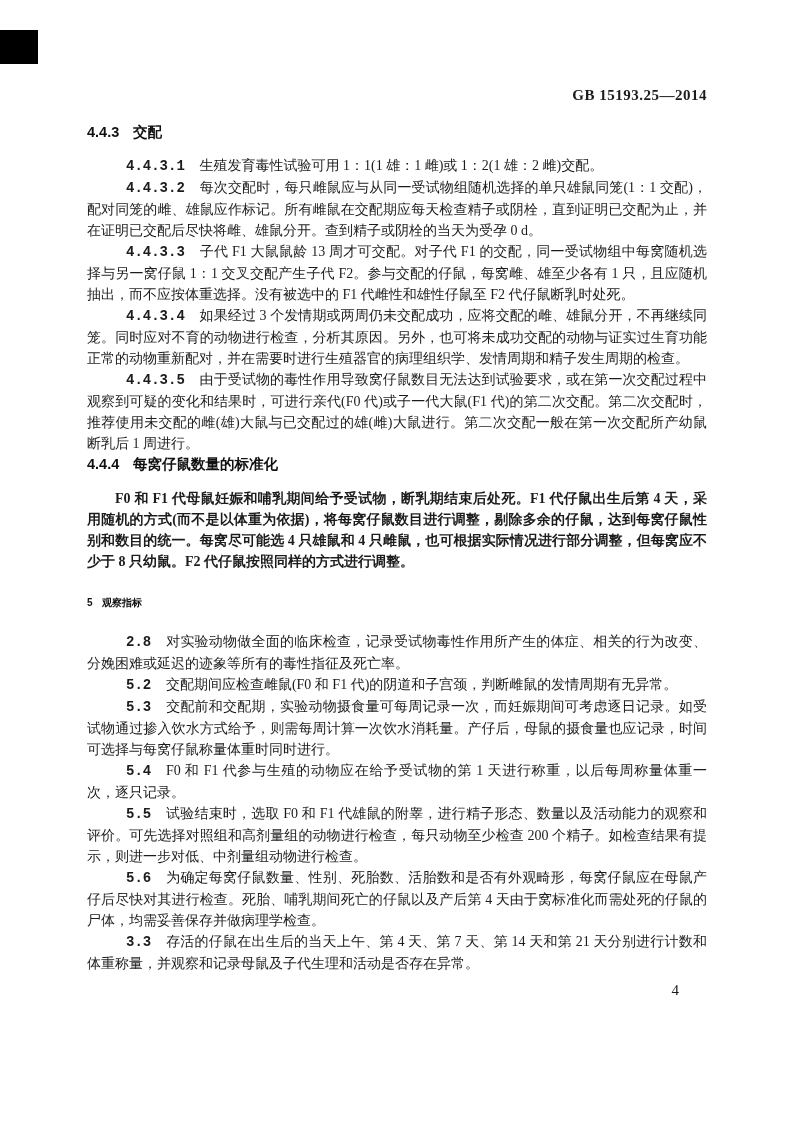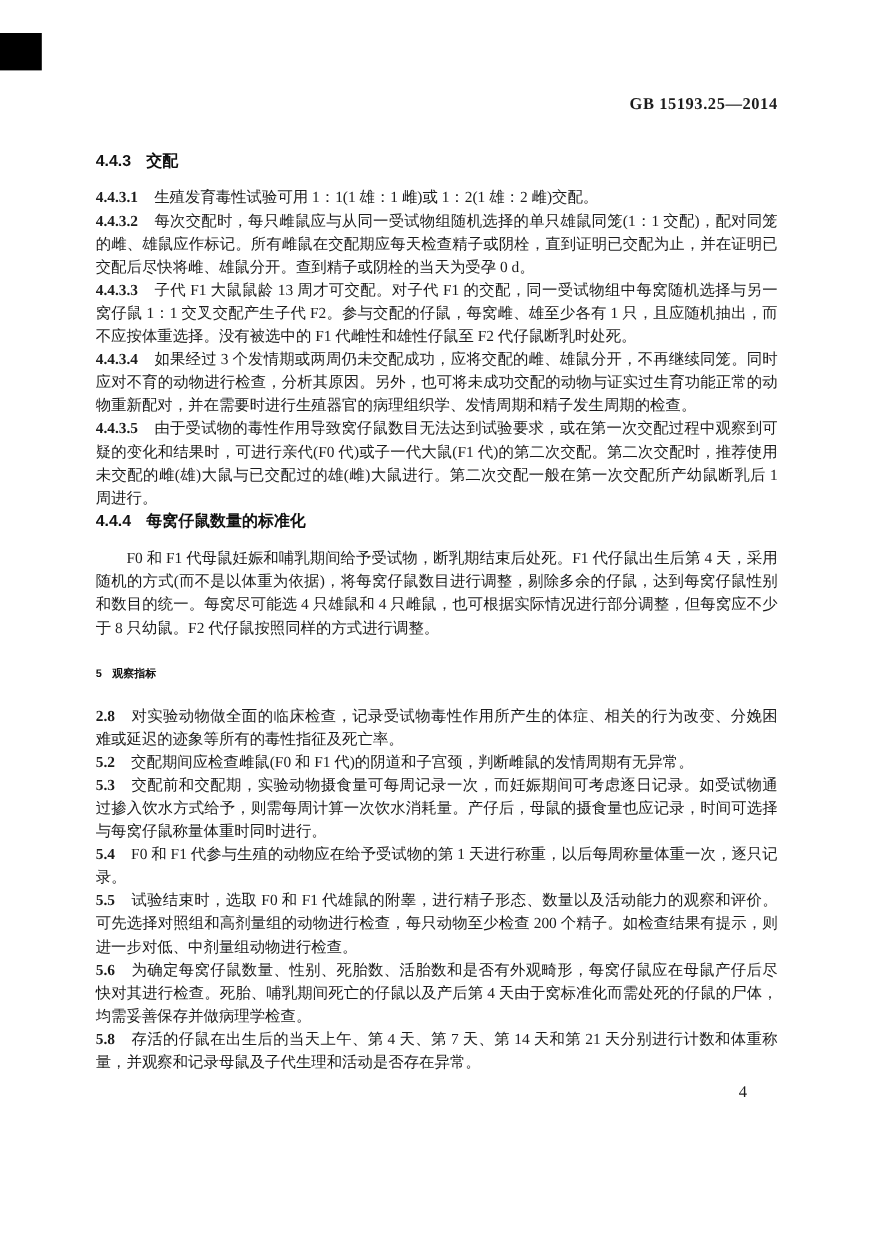--- a/index.html
+++ b/index.html
@@ -48,39 +48,40 @@
     font-weight:700;
     font-size:14.5px;
     line-height:19px;
     margin:0;
     color:#111111;
   }
   .h .hnum{
     font-family:"Liberation Sans","DejaVu Sans",sans-serif;
     margin-right:0.95em;
   }
-  .h443{margin:34px 0 13px 0;}
+  .h443{margin:19px 0 13px 0;}
   .h444{margin:1px 0 14px 0;}
   .h5{margin:21px 0 19px 0;font-size:10px;}
   .clause, .para{
     margin:0;
     font-size:14px;
     line-height:21px;
     text-align:justify;
     text-justify:inter-ideograph;
     color:#1c1c1c;
   }
   .cnum{
-    font-family:Liberation Serif, serif;
+    font-family:Liberation Mono, monospace;
     font-weight:700;
     margin-right:1.05em;
     white-space:nowrap;
+    margin-left:39px;
   }
   .para.indent .ptext{display:inline;}
-  .para.indent{text-indent:2em;}
+  .para.indent{text-indent:2em;font-weight:bold;}
   .pageno{
     margin-top:7px;
     padding-right:28px;
     text-align:right;
     font-size:15px;
     line-height:18px;
     color:#1c1c1c;
   }
 </style>
 </head>
@@ -119,18 +120,18 @@
 
     <p class="clause"><span class="cnum">5.3</span><span class="ctext">交配前和交配期，实验动物摄食量可每周记录一次，而妊娠期间可考虑逐日记录。如受试物通过掺入饮水方式给予，则需每周计算一次饮水消耗量。产仔后，母鼠的摄食量也应记录，时间可选择与每窝仔鼠称量体重时同时进行。</span></p>
 
     <p class="clause"><span class="cnum">5.4</span><span class="ctext">F0 和 F1 代参与生殖的动物应在给予受试物的第 1 天进行称重，以后每周称量体重一次，逐只记录。</span></p>
 
     <p class="clause"><span class="cnum">5.5</span><span class="ctext">试验结束时，选取 F0 和 F1 代雄鼠的附睾，进行精子形态、数量以及活动能力的观察和评价。可先选择对照组和高剂量组的动物进行检查，每只动物至少检查 200 个精子。如检查结果有提示，则进一步对低、中剂量组动物进行检查。</span></p>
 
     <p class="clause"><span class="cnum">5.6</span><span class="ctext">为确定每窝仔鼠数量、性别、死胎数、活胎数和是否有外观畸形，每窝仔鼠应在母鼠产仔后尽快对其进行检查。死胎、哺乳期间死亡的仔鼠以及产后第 4 天由于窝标准化而需处死的仔鼠的尸体，均需妥善保存并做病理学检查。</span></p>
 
 
-    <p class="clause"><span class="cnum">5.8</span><span class="ctext">存活的仔鼠在出生后的当天上午、第 4 天、第 7 天、第 14 天和第 21 天分别进行计数和体重称量，并观察和记录母鼠及子代生理和活动是否存在异常。</span></p>
+    <p class="clause"><span class="cnum">3.3</span><span class="ctext">存活的仔鼠在出生后的当天上午、第 4 天、第 7 天、第 14 天和第 21 天分别进行计数和体重称量，并观察和记录母鼠及子代生理和活动是否存在异常。</span></p>
 
     <div class="pageno">4</div>
 
   </div>
 </div>
 
 </body></html>

